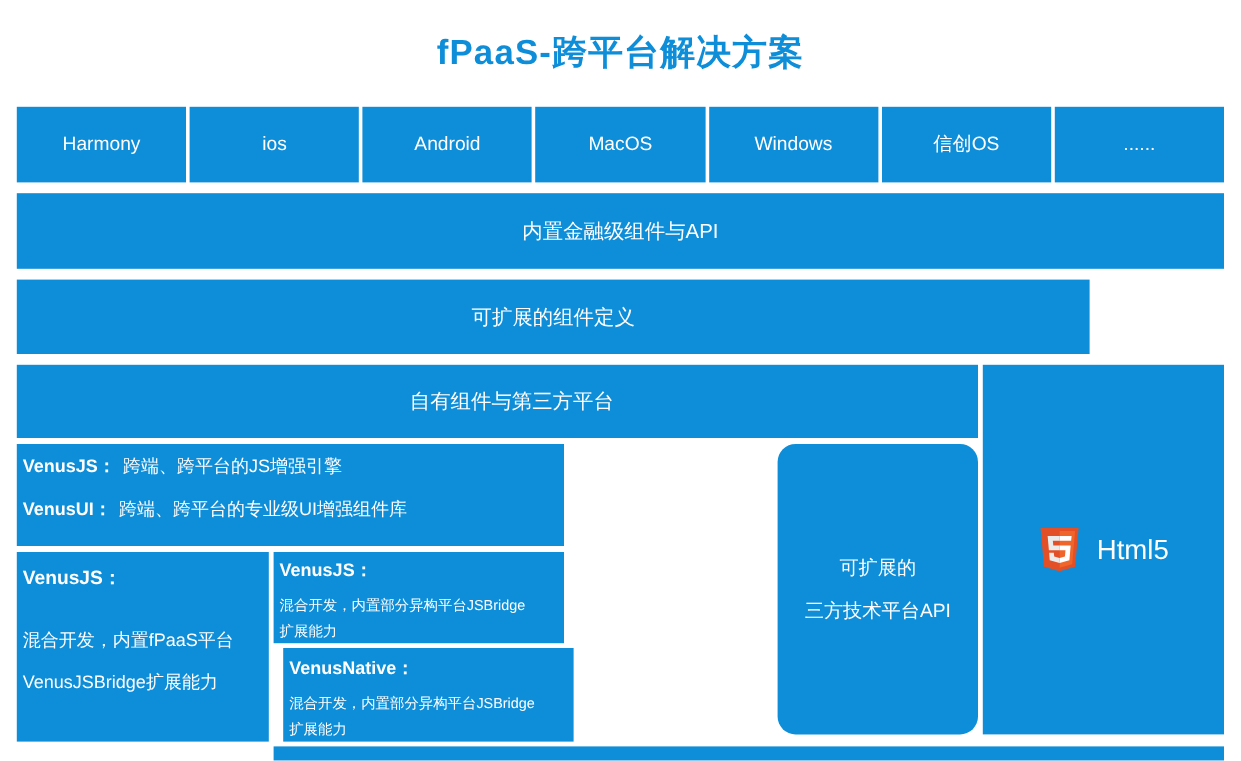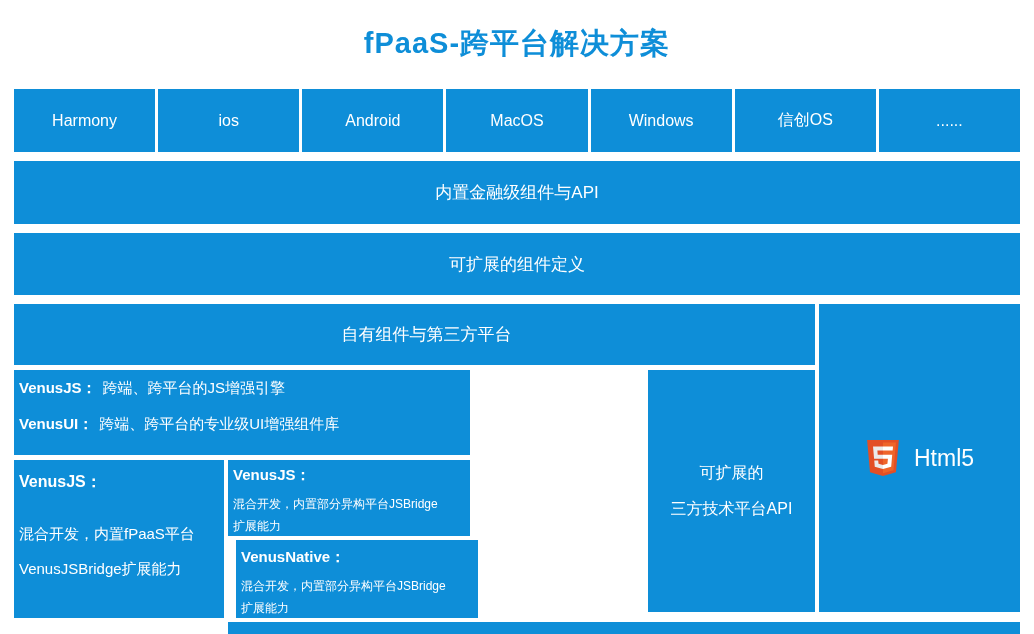--- a/index.html
+++ b/index.html
@@ -22,21 +22,21 @@
   .center { display:flex; align-items:center; justify-content:center; text-align:left; }
   .platforms {
     position:absolute; left:14px; top:89px; width:1006px; height:63px;
     display:flex; gap:3px;
   }
   .pbox {
     flex:1; background:var(--box-blue,#0e8ed8); color:#fff;
     display:flex; align-items:center; justify-content:center; font-size:16px;
   }
   .bar1 { left:14px; top:161px; width:1006px; height:63px; font-size:17px; }
-  .bar2 { left:14px; top:233px; width:1006px; height:62px; font-size:17px; }
+  .bar2 { left:14px; top:233px; width:894px; height:62px; font-size:17px; }
   .sect { left:14px; top:304px; width:801px; height:61px; font-size:17px;padding-left:24px; }
   .html5box {
     left:819px; top:304px; width:201px; height:308px;
     display:flex; align-items:center; justify-content:center; gap:13px; font-size:23px;
   }
   .a1 {
     left:14px; top:370px; width:456px; height:85px;
     padding:9px 8px 8px 5px; font-size:15px;
     display:flex; flex-direction:column; gap:17px;
   }
@@ -48,21 +48,21 @@
   }
   .a2 .lbl { display:block; font-size:16px; }
   .a2 .desc { margin-top:24px; line-height:2.3; }
   .a3 { left:228px; top:460px; width:242px; height:76px; padding:6px 6px 0 5px; }
   .a4 { left:236px; top:540px; width:242px; height:78px; padding:8px 6px 0 5px; }
   .a3 .lbl, .a4 .lbl { display:block; font-size:15px; }
   .a3 .desc, .a4 .desc { margin-top:8px; font-size:12px; line-height:1.85; }
   .bcol { left:476px; top:370px; width:168px; height:242px; font-size:16px; }
   .ccol {
     left:648px; top:370px; width:167px; height:242px; font-size:16px;
-    display:flex; flex-direction:column; align-items:center; justify-content:center; gap:15px;
+    display:flex; flex-direction:column; align-items:center; justify-content:center; gap:15px;border-radius:15px;
   }
   .strip { left:228px; top:622px; width:792px; height:12px; }
   .h5logo { width:36px; height:40px; flex:0 0 auto; }
   .h5p1 { fill:var(--html5-shield,#e34f26); }
   .h5p2 { fill:var(--html5-shield-light,#ef652a); }
   .h5p3 { fill:#ebebeb; }
   .h5p4 { fill:#ffffff; }
 </style>
 </head>
 <body>

